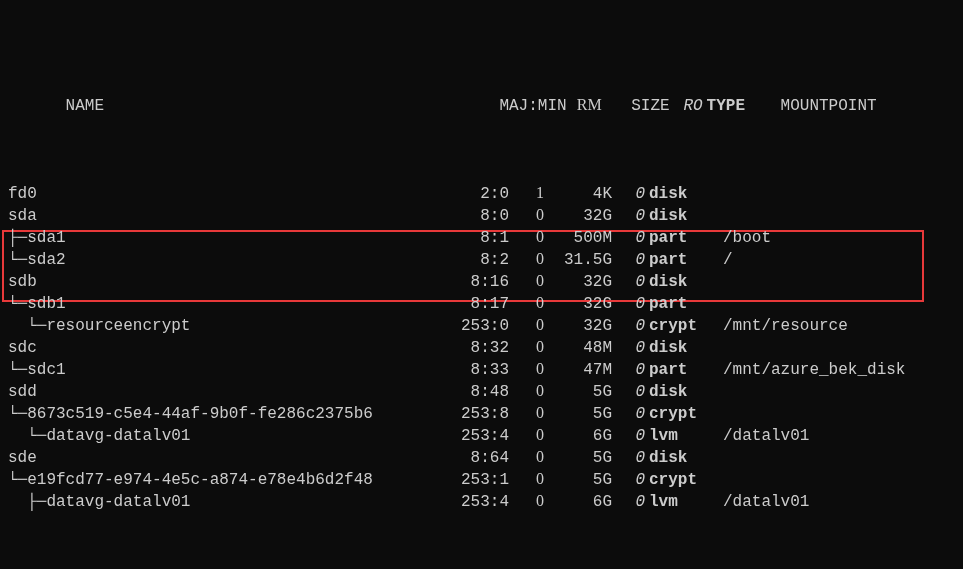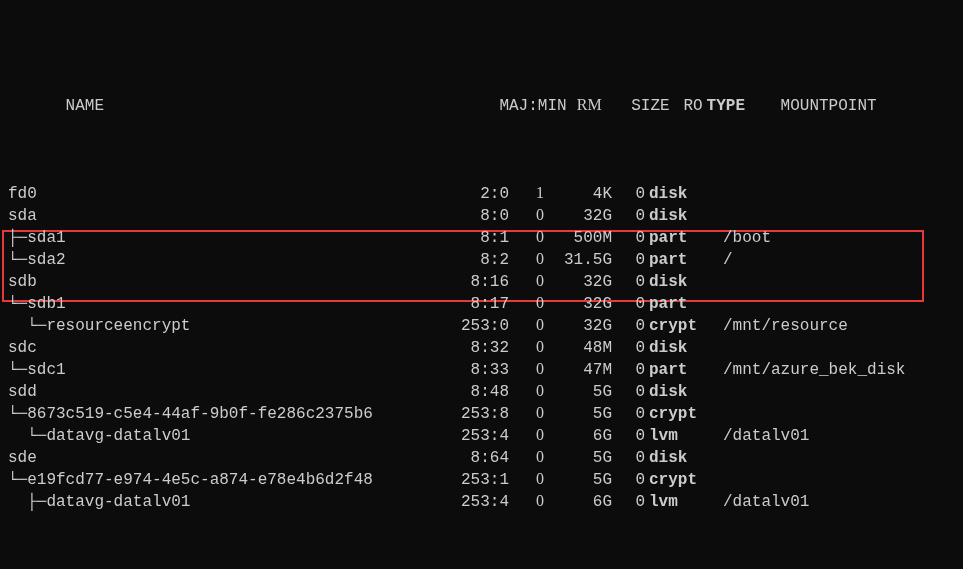--- a/index.html
+++ b/index.html
@@ -26,21 +26,21 @@
   }
   .row-inner {
     position: relative;
     z-index: 2;
   }
   .prompt-line span { display:inline; }
   .col-name   { display:inline-block; width: 423px; }
   .col-majmin { display:inline-block; width: 78px; text-align: right; }
   .col-rm     { display:inline-block; width: 35px; text-align: right; font-family: Liberation Serif, serif; }
   .col-size   { display:inline-block; width: 68px; text-align: right; }
-  .col-ro     { display:inline-block; width: 33px; text-align: right; }
+  .col-ro     { display:inline-block; width: 33px; text-align: right; font-style: italic; }
   .col-type   { display:inline-block; width: 64px; padding-left:4px;font-weight:bold;}
   .col-mount  { display:inline-block; padding-left: 10px; text-align: center;}
   .highlight-box {
     position: absolute;
     border: 2px solid #e8393a;
     left: 2px;
     width: 918px;
     height: 68px;
     top: 230px;
     z-index: 1;

